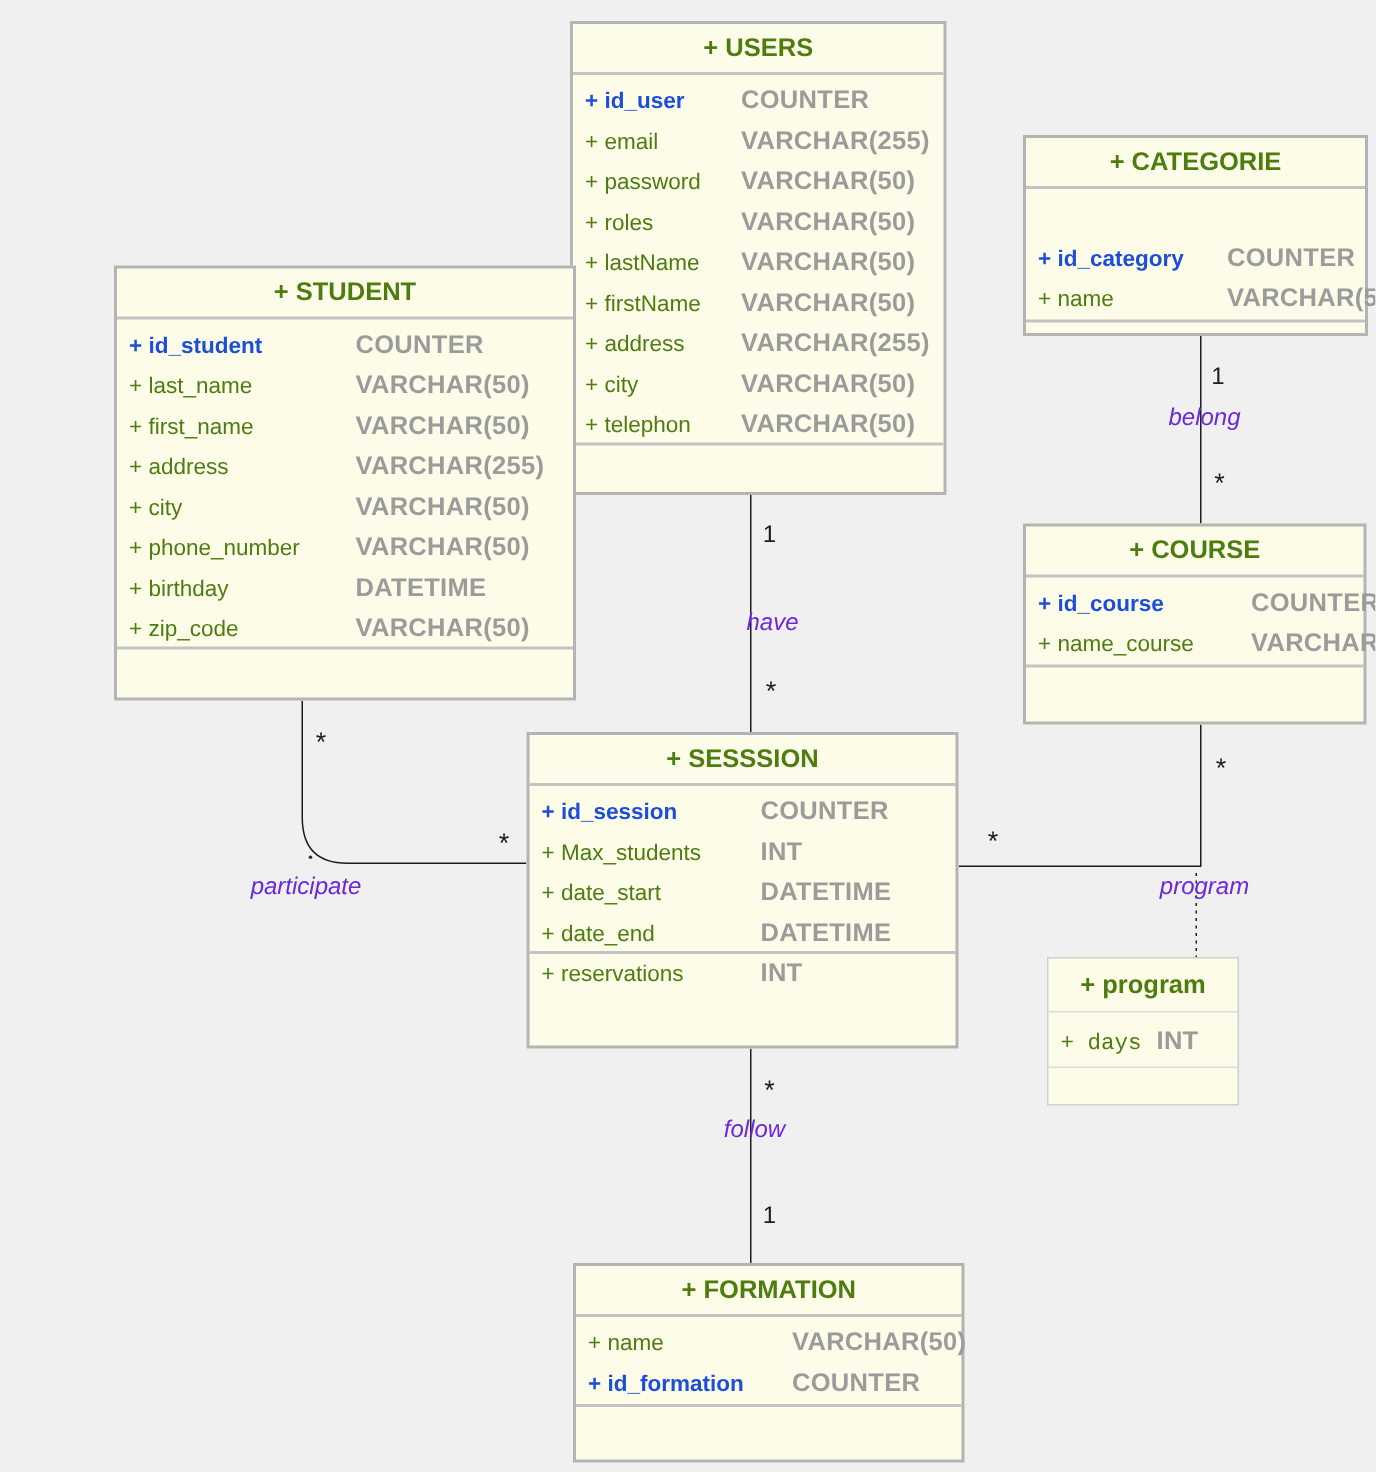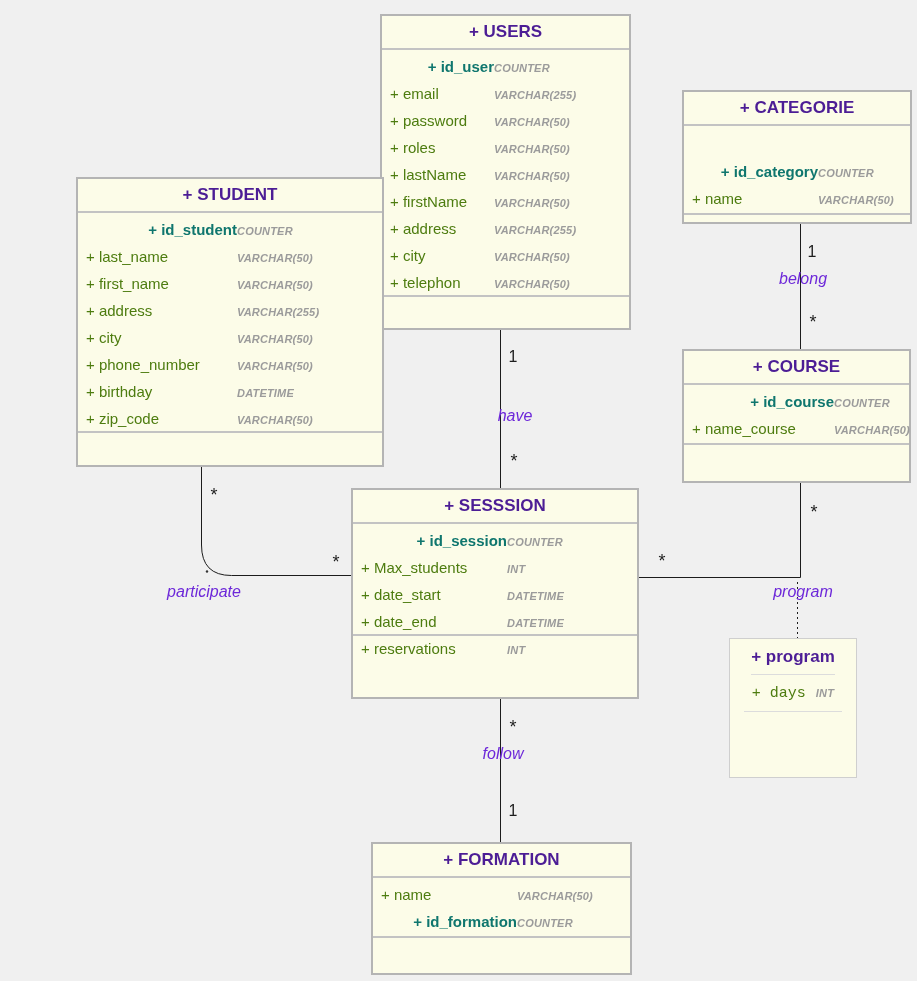--- a/index.html
+++ b/index.html
@@ -9,37 +9,37 @@
   }
   #connectors{position:absolute;left:0;top:0;width:917px;height:981px;pointer-events:none;}
 
   
   .entity{
     position:absolute;box-sizing:border-box;display:flex;flex-direction:column;
     background:#fcfce8;border:2px solid #b4b4b4;
   }
   .e-header{
     flex:0 0 34px;display:flex;align-items:center;justify-content:center;
-    font-size:17px;font-weight:bold;color:#4c1d95;border-bottom:2px solid #c3c3c3;
+    font-size:17px;font-weight:bold;color:#4d7c0f;border-bottom:2px solid #c3c3c3;
     box-sizing:border-box;white-space:nowrap;
   }
   .e-body{box-sizing:border-box;border-bottom:2px solid #c3c3c3;padding-top:3px;}
   .e-footer{flex:1;}
   .attr-row{display:flex;align-items:baseline;height:27px;line-height:27px;padding:0 8px;white-space:nowrap;}
   .a-name{font-size:15px;color:#4d7c0f;min-width:var(--ncol,100px);}
-  .a-name.pk{font-weight:bold;color:#0f766e;text-align:right;}
-  .a-type{font-size:11px;font-style:italic;font-weight:bold;color:#9b9b9b;letter-spacing:.2px;}
+  .a-name.pk{font-weight:bold;color:#1d4ed8;}
+  .a-type{font-size:17px;font-weight:bold;color:#9b9b9b;letter-spacing:.2px;}
 
   .ent-users    {left:380px;top:14px; width:251px;height:316px;--ncol:104px;}
   .ent-student  {left:76px; top:177px;width:308px;height:290px;--ncol:151px;}
   .ent-categorie{left:682px;top:90px; width:230px;height:134px;--ncol:126px;}
   .ent-course   {left:682px;top:349px;width:229px;height:134px;--ncol:142px;}
   .ent-sesssion {left:351px;top:488px;width:288px;height:211px;--ncol:146px;}
-  .ent-formation{left:371px;top:842px;width:261px;height:133px;--ncol:136px;}
-  .ent-program  {left:729px;top:638px;width:128px;height:140px;border-width:1px;border-color:#cfcfcf;align-items:center;}
+  .ent-formation{left:382px;top:842px;width:261px;height:133px;--ncol:136px;}
+  .ent-program  {left:698px;top:638px;width:128px;height:99px;border-width:1px;border-color:#cfcfcf;}
   .ent-program .e-header{border-bottom:1px solid #dcdcdc;flex-basis:36px;}
   .ent-program .e-body{border-bottom:1px solid #dcdcdc;padding-top:5px;}
   .ent-program .a-name{min-width:0;margin-right:10px;font-family:Liberation Mono, monospace;}
 
   .ent-users .e-body{height:247px;}
   .ent-student .e-body{height:220px;}
   .ent-categorie .e-body{height:60px;margin-top:29px;}
   .ent-course .e-body{height:60px;}
   .ent-sesssion .e-body{height:112px;}
   .ent-formation .e-body{height:60px;}

